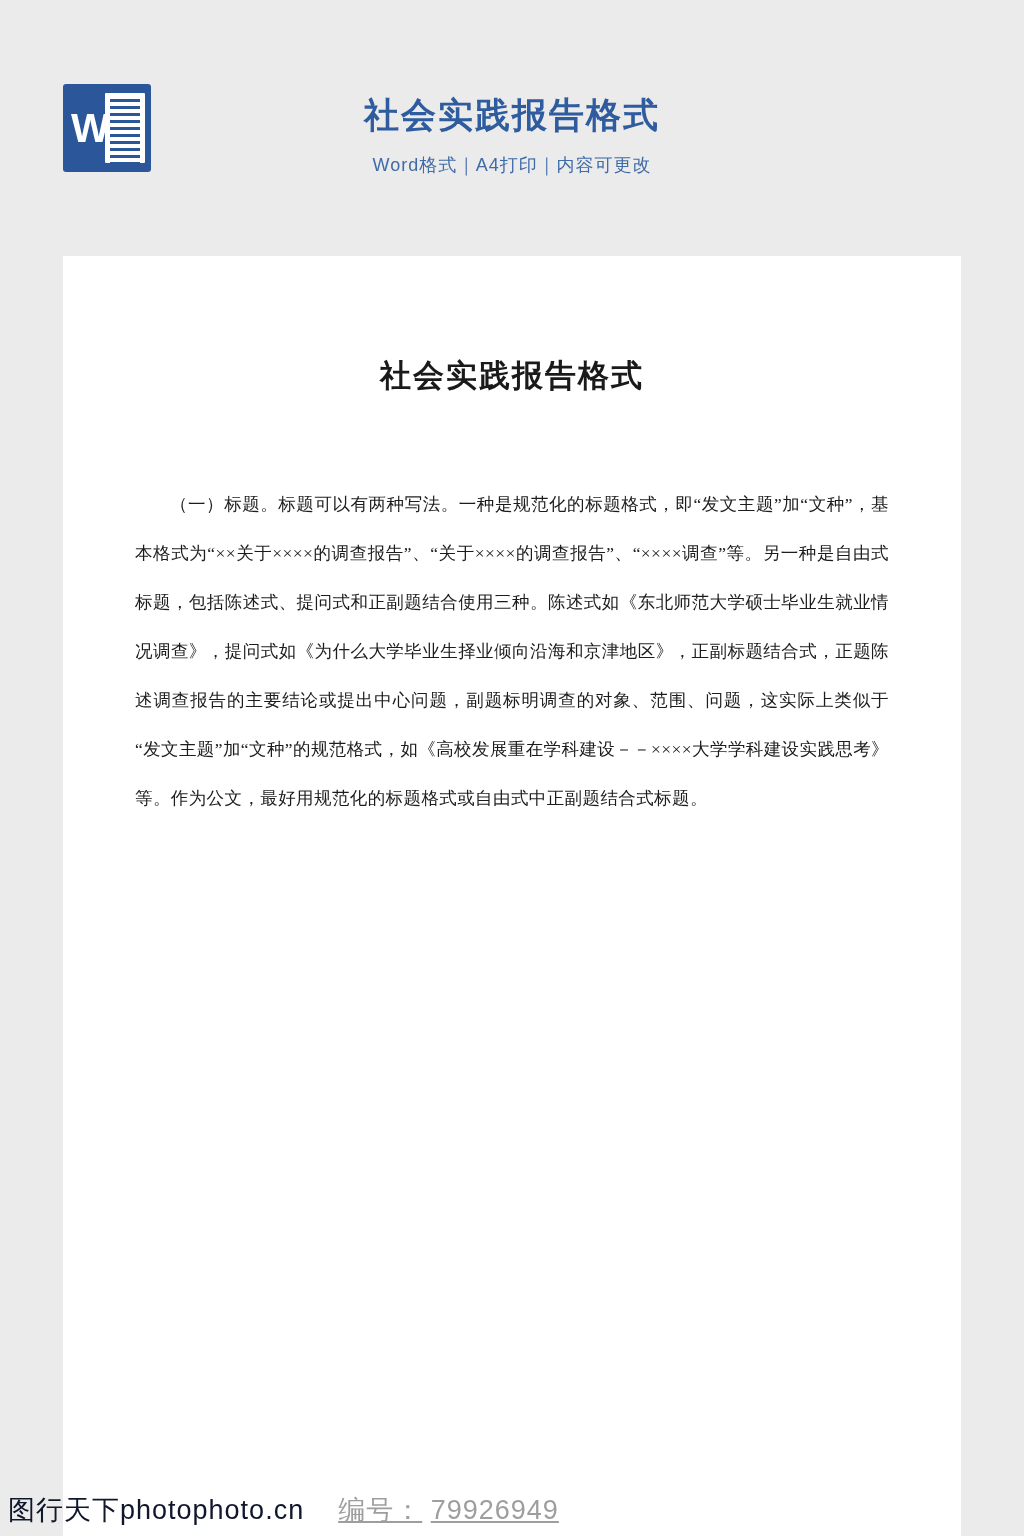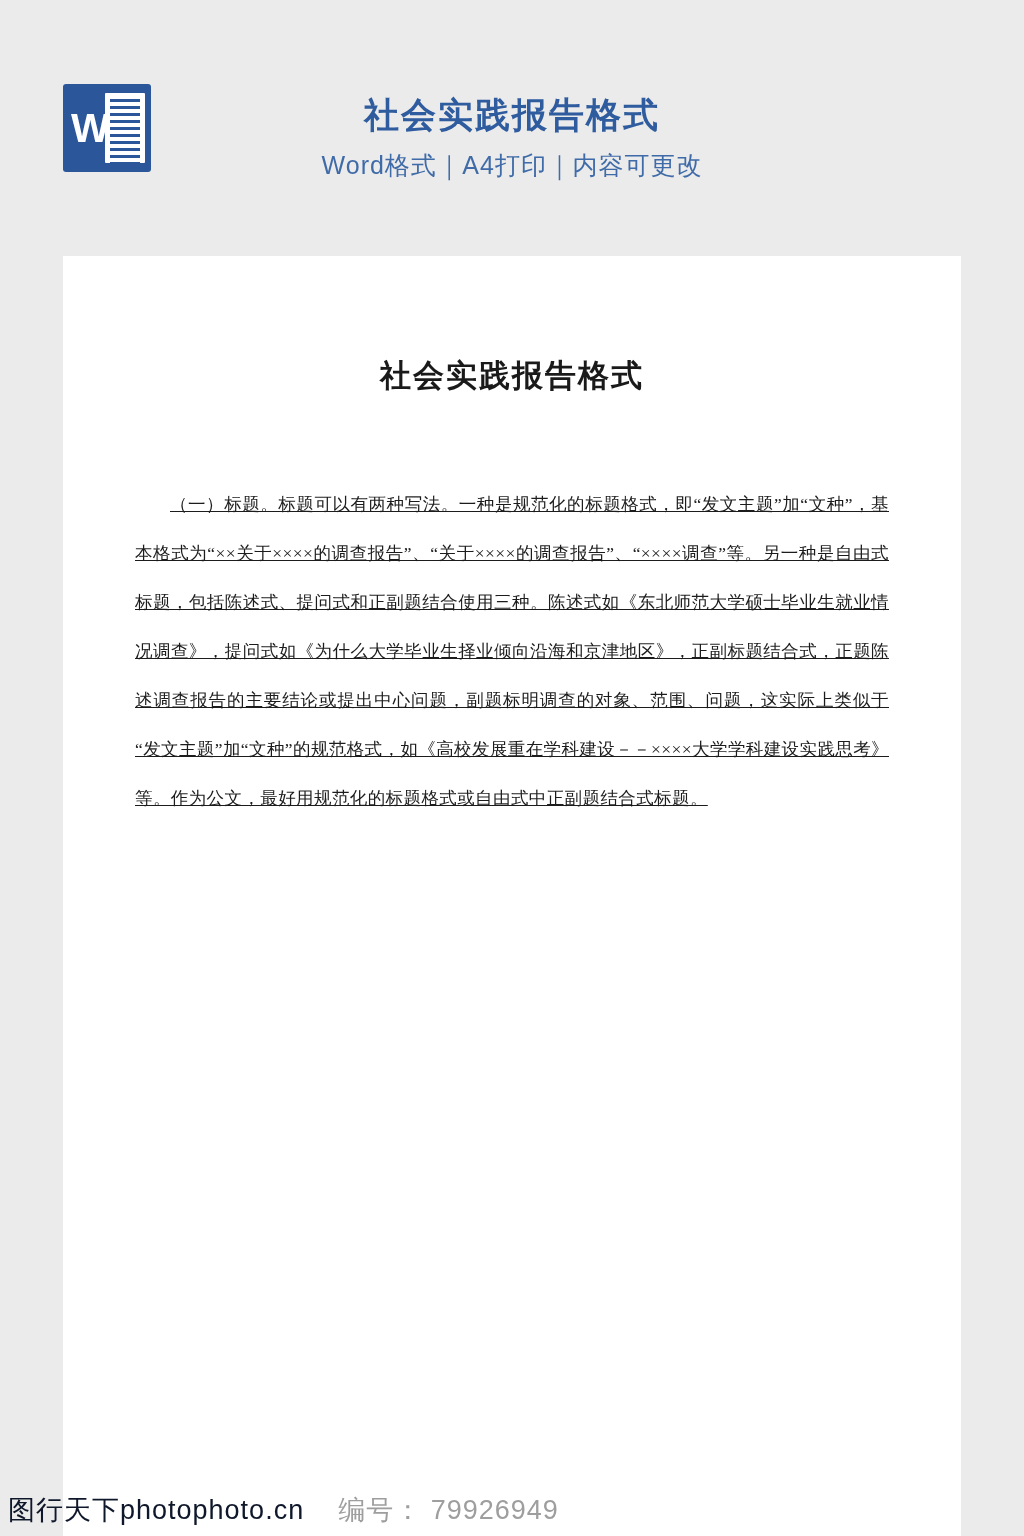--- a/index.html
+++ b/index.html
@@ -70,21 +70,21 @@
     font-family: "Liberation Sans", sans-serif;
     font-weight: bold;
     font-size: 35px;
     letter-spacing: 2px;
     color: #2f5c9e;
     line-height: 46px;
   }
   .header-sub {
     margin-top: 10px;
     font-family: "Liberation Sans", sans-serif;
-    font-size: 25px;
+    font-size: 18px;
     color: #3f6ba8;
     letter-spacing: 1px;
     line-height: 34px;
   }
 
   
   .paper {
     position: absolute;
     left: 63px;
     top: 256px;
@@ -107,21 +107,20 @@
     margin-top: 84px;
   }
   .doc-body p {
     margin: 0 0 26px 0;
     font-size: 17.5px;
     line-height: 49px;
     color: #1c1c1c;
     text-align: justify;
     text-indent: 2em;
     letter-spacing: 0.4px;
-    text-decoration: underline;
   }
   .doc-body p.gap-large { margin-bottom: 46px; }
   .doc-body p.tight { margin-bottom: 42px; }
 
   
   .watermark {
     position: absolute;
     left: 0;
     bottom: 0;
     width: 100%;
@@ -133,20 +132,21 @@
     bottom: 8px;
     font-family: "Liberation Sans", sans-serif;
     font-size: 27px;
     color: #b9b9b9;
     letter-spacing: 1px;
     white-space: nowrap;
   }
   .watermark .wm-text .wm-strong { color: #0f172a; }
   .watermark .wm-code {
     color: #9e9e9e;
+    text-decoration: underline;
   }
 </style>
 </head>
 <body>
 
 <div class="header">
 
   <div class="word-logo">
     <span class="wletter">W</span>
     <span class="doc-sheet">

